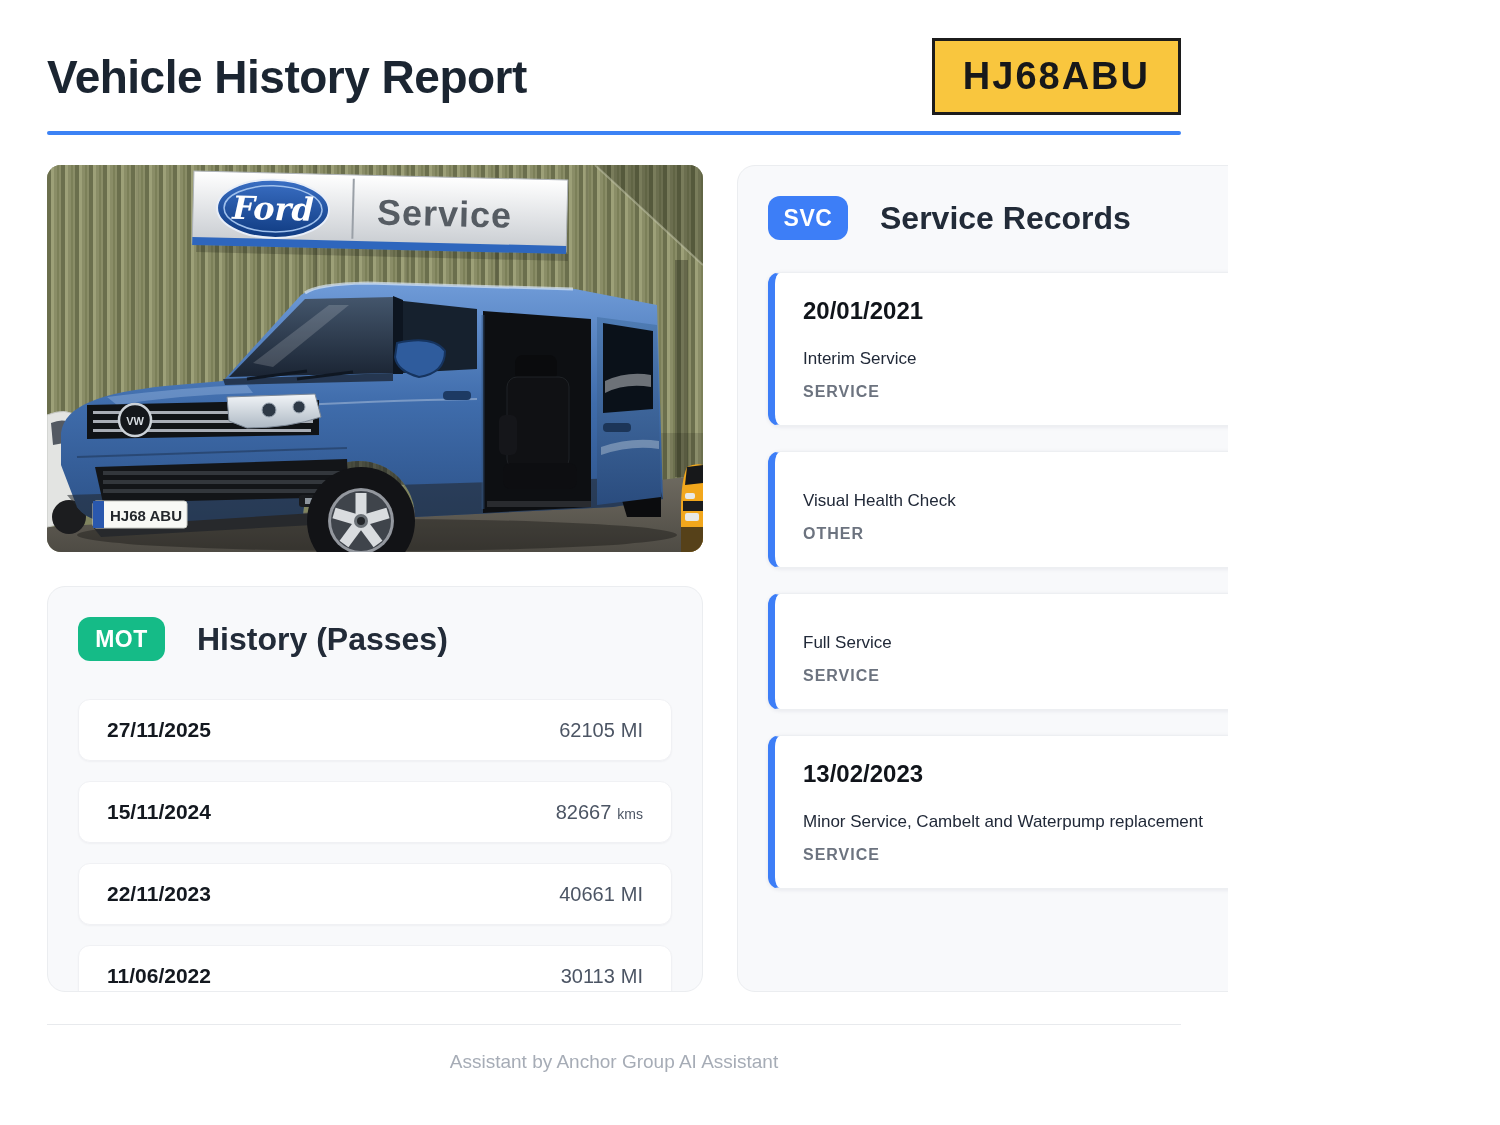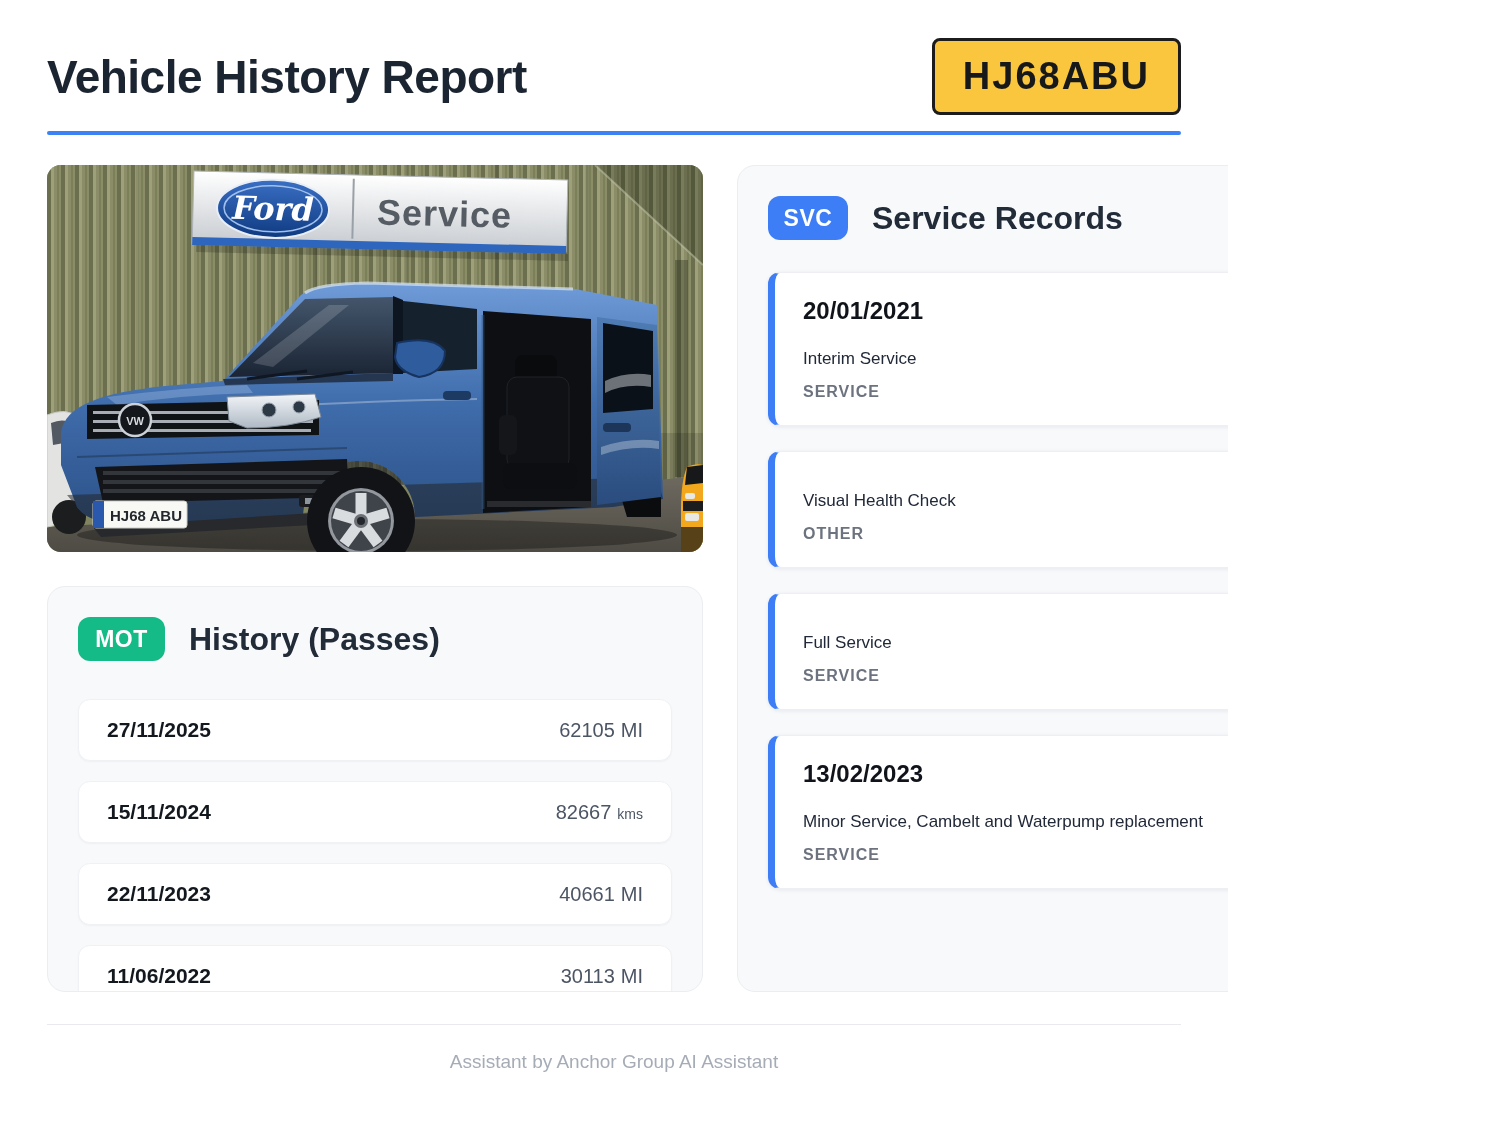--- a/index.html
+++ b/index.html
@@ -2,36 +2,36 @@
 <html><head>
 <meta charset="utf-8">
 <style>
   * { margin:0; padding:0; box-sizing:border-box; }
   html,body { width:1500px; height:1125px; background:#ffffff; font-family:"Liberation Sans", sans-serif; }
   .page { width:1228px; height:1125px; padding:0 47px; overflow:hidden; }
 
   
   .header { display:flex; justify-content:space-between; align-items:center; padding-top:38px; }
   .page-title { font-size:46px; font-weight:bold; color:#1b2531; letter-spacing:-0.5px; }
-  .plate { background:#f9c63e; border:3px solid #1c1c1c; border-radius:8px; padding:14px 28px;
+  .plate { background:#f9c63e; border:3px solid #1c1c1c; border-radius:0; padding:14px 28px;
            font-size:38px; font-weight:bold; color:#17181a; letter-spacing:2px; }
   .rule { height:4px; background:#3c82f5; margin-top:16px; border-radius:2px; }
 
   
   .main { display:grid; grid-template-columns:656px 716px; column-gap:34px; margin-top:30px; }
 
   
   .photo { width:656px; height:387px; border-radius:14px; overflow:hidden; background:#80845f; }
   .photo svg { display:block; width:100%; height:100%; }
 
   
   .panel { background:#f8f9fb; border:1px solid #ebedf0; border-radius:18px; padding:30px; }
   .mot-panel { margin-top:34px; height:406px; overflow:hidden; }
   .svc-panel { height:100%; }
-  .panel-head { display:flex; align-items:center; gap:24px; }
+  .panel-head { display:flex; align-items:center; gap:32px; }
   .badge { height:44px; display:flex; align-items:center; justify-content:center;
            border-radius:12px; color:#fff; font-size:23px; font-weight:bold; letter-spacing:0.5px; }
   .badge-mot { width:87px; background:#15bb87; }
   .badge-svc { width:80px; background:#3d7ef7; }
   .panel-title { font-size:32px; font-weight:bold; color:#222b38; }
 
   
   .mot-rows { margin-top:38px; }
   .mot-row { background:#ffffff; border:1px solid #f0f1f4; border-radius:12px; height:62px;
              display:flex; align-items:center; justify-content:space-between; padding:0 28px;

